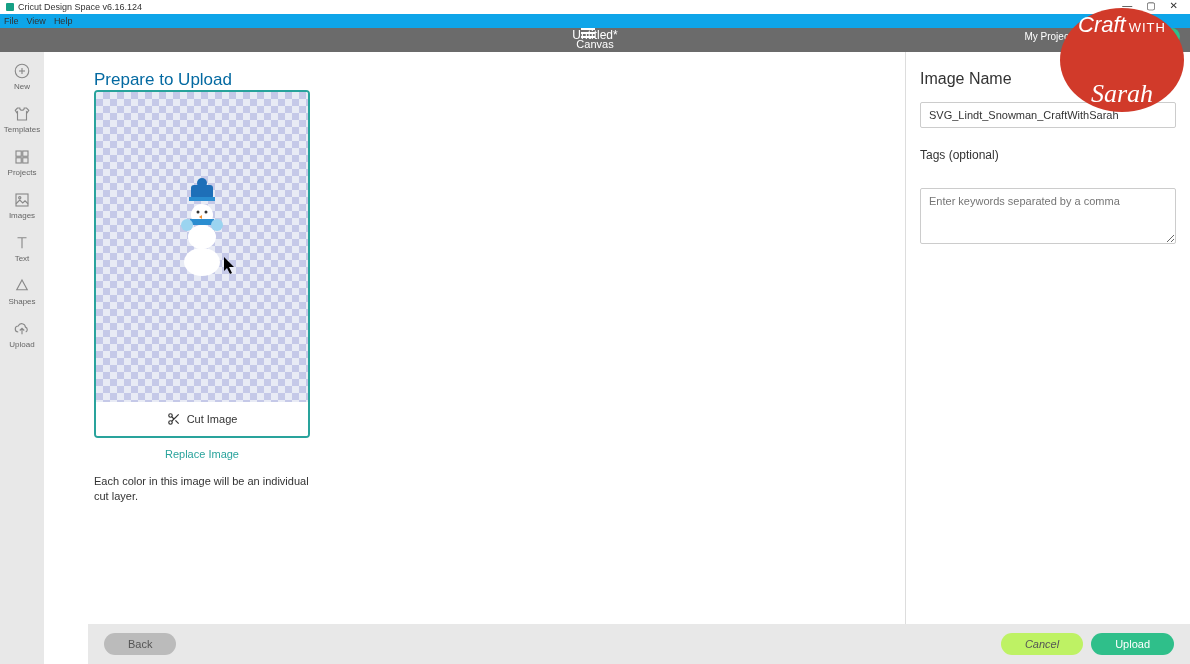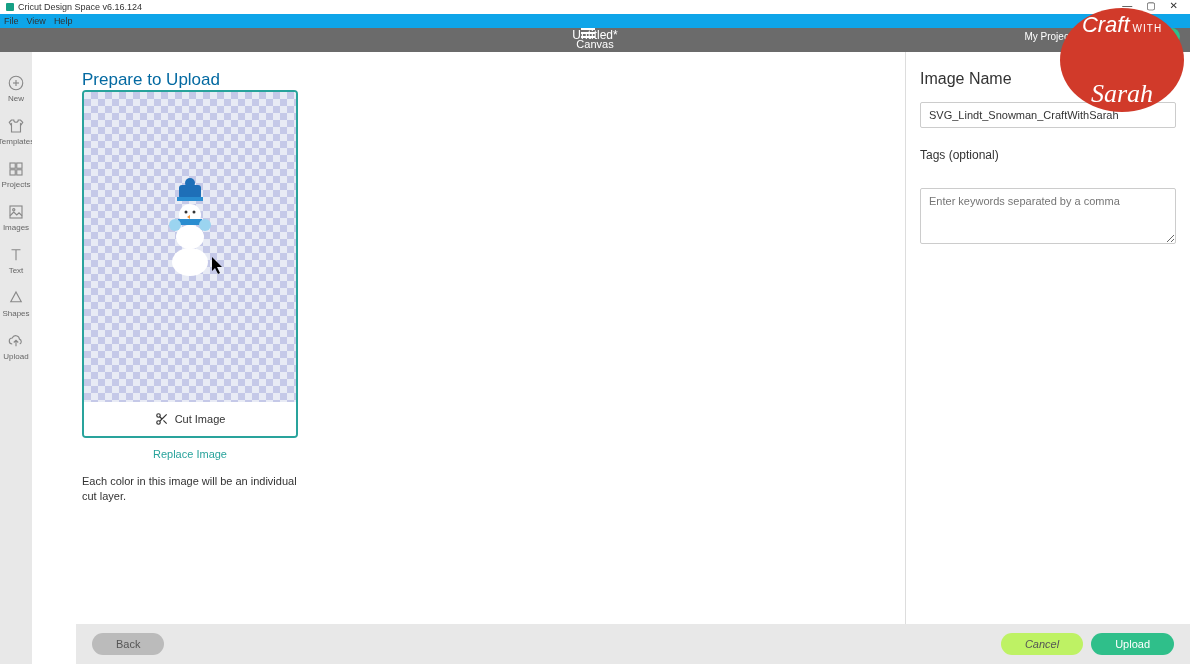--- a/index.html
+++ b/index.html
@@ -16,21 +16,21 @@
     .app-header { height: 24px; background: #6b6b6b; display: flex; align-items: center; padding: 0 10px; color: #fff; font-size: 11px; position: relative; flex-direction: column; }
     .hamburger { display: flex; flex-direction: column; gap: 2px; margin-right: 14px; cursor: pointer; }
     .hamburger div { width: 14px; height: 2px; background: #fff; }
     .app-title-center { position: absolute; left: 50%; transform: translateX(-50%); font-size: 12px; }
     .header-right { position: absolute; right: 10px; display: flex; align-items: center; gap: 12px; font-size: 10px; }
     .header-right span { cursor: pointer; }
     .green-btn { background: #2fbf8a; padding: 3px 14px; border-radius: 12px; cursor: pointer; }
     
     .main { display: flex; height: calc(664px - 52px); }
     
-    .left-rail { width: 32px; background: #e8e8e8; display: flex; flex-direction: column; align-items: center; padding-top: 10px; gap: 14px; margin-top: 12px; }
+    .left-rail { width: 44px; background: #e8e8e8; display: flex; flex-direction: column; align-items: center; padding-top: 10px; gap: 14px; }
     .rail-item { display: flex; flex-direction: column; align-items: center; gap: 2px; cursor: pointer; color: #666; }
     .rail-item svg { width: 18px; height: 18px; }
     .rail-label { font-size: 8px; }
     
     .content { flex: 1; background: #fff; display: flex; position: relative; }
     
     .left-panel { flex: 1; padding: 18px 50px; }
     .page-title { font-size: 17px; color: #0369a1; font-weight: 400; }
     
     .preview-card { width: 216px; border: 2px solid #29a39c; border-radius: 4px; overflow: hidden; }
@@ -59,21 +59,21 @@
     .bottom-bar { position: absolute; bottom: 0; left: 44px; right: 0; height: 40px; background: #e8e8e8; display: flex; align-items: center; justify-content: space-between; padding: 0 16px; }
     .btn { padding: 5px 24px; border-radius: 14px; font-size: 11px; cursor: pointer; border: none; }
     .btn-back { background: #bbb; color: #555; }
     .btn-group { display: flex; gap: 8px; }
     .btn-cancel { background: #bef264; color: #555; font-style: italic; }
     .btn-upload { background: #2fbf8a; color: #fff; }
     
     .watermark { position: absolute; top: 8px; right: 0px; width: 130px; height: 110px; }
     .watermark-circle { width: 124px; height: 104px; background: #d13a2a; border-radius: 50%; display: flex; align-items: center; justify-content: center; flex-direction: column; color: #fff; font-family: cursive; gap: 41px; }
     .watermark-text1 { font-size: 22px; font-style: italic; }
-    .watermark-text2 { font-size: 10px; letter-spacing: 1px; }
+    .watermark-text2 { font-size: 13px; letter-spacing: 1px; }
     .watermark-text3 { font-size: 26px; font-style: italic; font-family: 'Brush Script MT', cursive; }
   </style>
 </head>
 <body>
 
 <div class="titlebar">
   <div class="titlebar-icon"></div>
   <span>Cricut Design Space v6.16.124</span>
   <div class="window-controls">
     <span>—</span>

